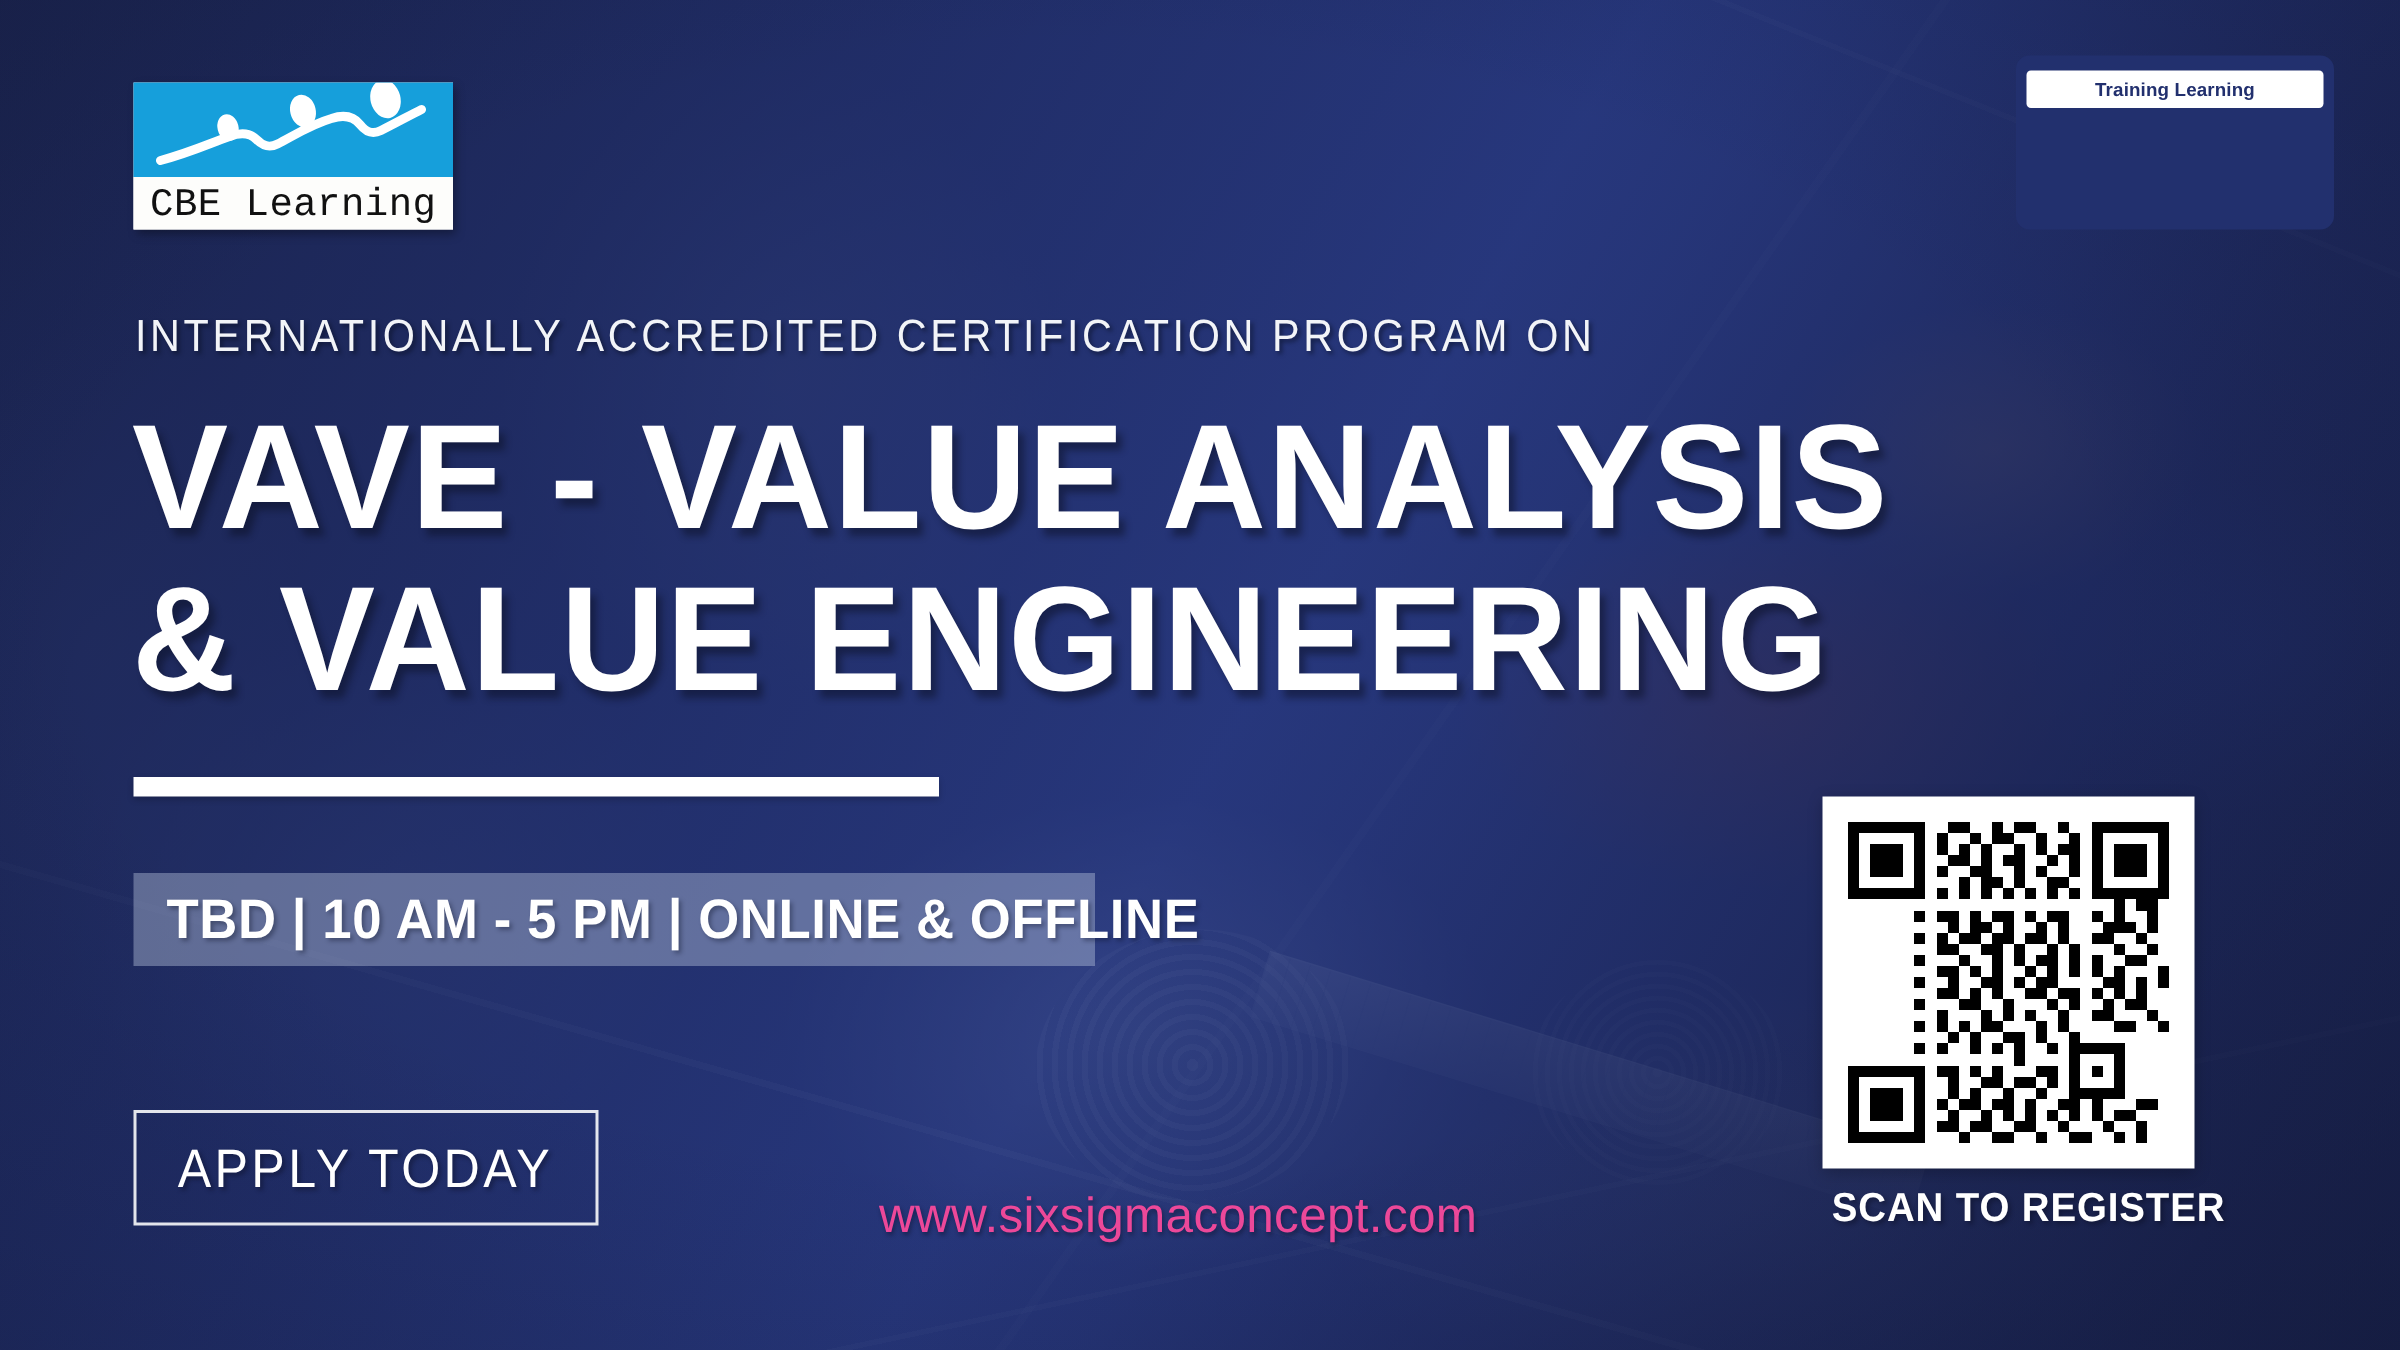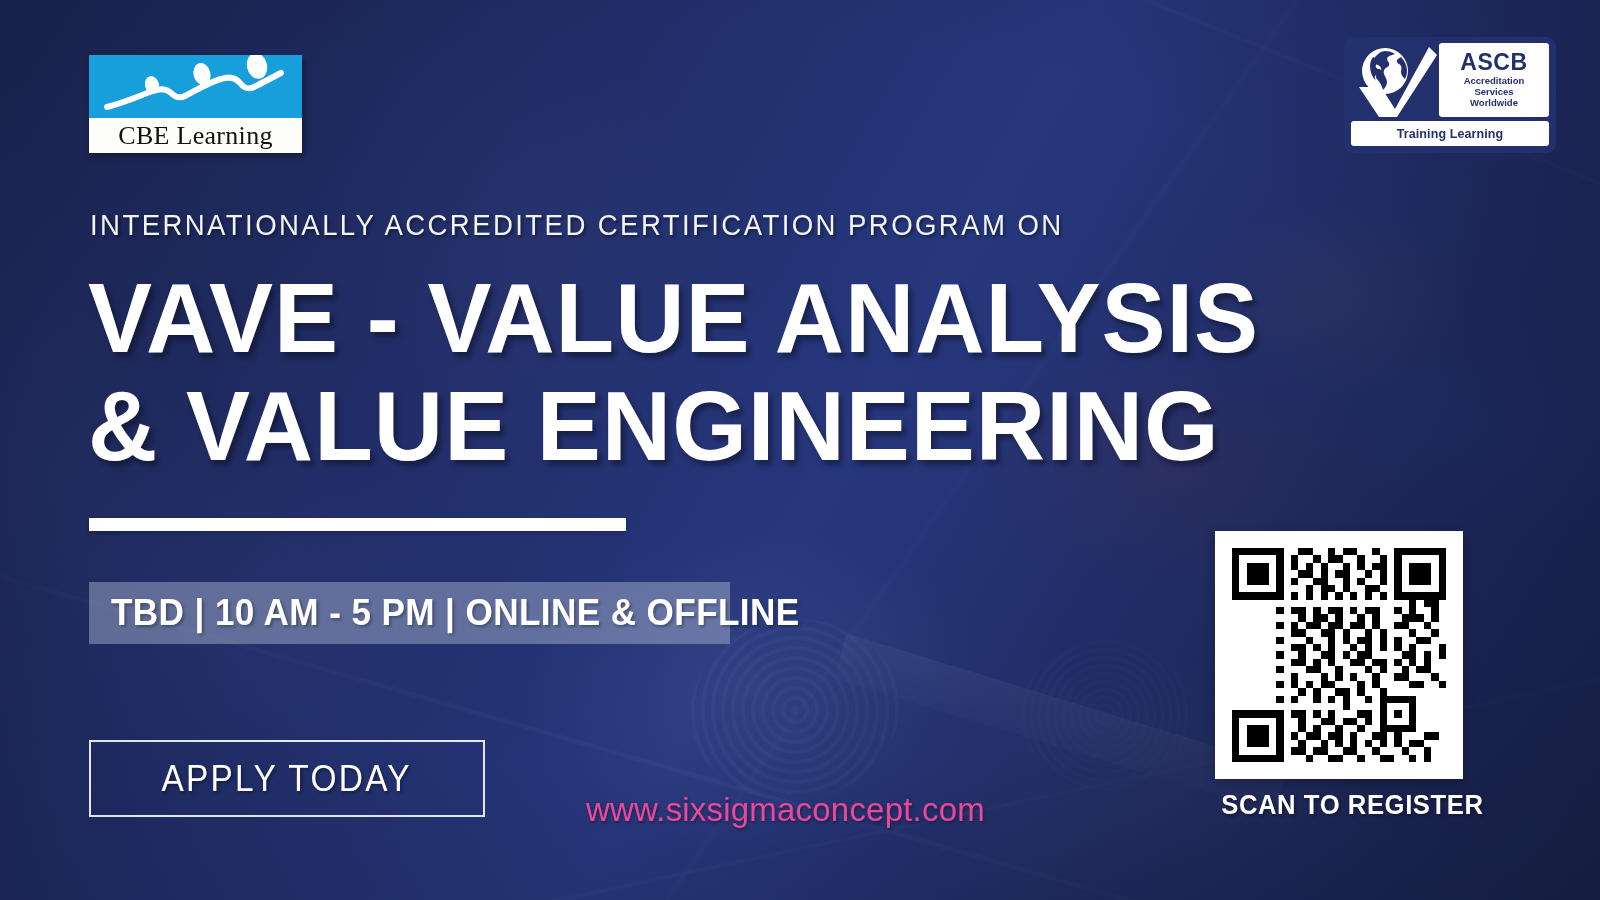--- a/index.html
+++ b/index.html
@@ -106,21 +106,21 @@
   }
   .logo-top svg { position:absolute; left:0; top:0; width:213px; height:63px; }
   .logo-bottom {
     height:35px;
     background:#fdfdfb;
     display:flex; align-items:center; justify-content:center;
   }
   .logo-text {
     font-size:26px; font-weight:400; color:#111;
     letter-spacing:.3px; line-height:1;
-    font-family:Liberation Serif, serif;
+    font-family:Liberation Mono, monospace;
   }
 
   
   .ascb {
     position:absolute; left:1344px; top:37px;
     width:212px; height:116px;
     background:#22306e;
     border-radius:9px;
     padding:6px 7px 7px 7px;
     display:flex; flex-direction:column;
@@ -192,21 +192,21 @@
     font-size:37px; font-weight:bold; color:#ffffff;
     letter-spacing:.4px; white-space:nowrap;
     font-family:"Liberation Sans Narrow","Liberation Sans", sans-serif;
     transform:scaleX(.95); transform-origin:left center;
     text-shadow:2px 2px 3px rgba(10,14,34,.35);
   }
 
   
   .apply-btn {
     position:absolute; left:89px; top:740px;
-    width:396px; height:77px;
+    width:310px; height:77px;
     border:2px solid rgba(255,255,255,.88);
     display:flex; align-items:center; justify-content:center;
     background:transparent; cursor:pointer;
   }
   .apply-btn span {
     font-size:36px; font-weight:400; color:#ffffff;
     letter-spacing:2.4px;
     font-family:"Liberation Sans Narrow","Liberation Sans", sans-serif;
     transform:scaleX(.93);
     text-shadow:2px 2px 3px rgba(10,14,34,.45);
@@ -264,44 +264,20 @@
           <ellipse cx="113" cy="19" rx="8.5" ry="11" fill="#ffffff" transform="rotate(-14 113 19)"></ellipse>
           <ellipse cx="168" cy="11" rx="10" ry="13" fill="#ffffff" transform="rotate(-14 168 11)"></ellipse>
         </svg>
       </div>
       <div class="logo-bottom">
         <span class="logo-text">CBE Learning</span>
       </div>
     </div>
 
     <div class="ascb">
-      <div class="ascb-main">
-        <div class="ascb-globe">
-          <svg viewBox="0 0 90 84">
-            <g fill="#ffffff">
-              <path d="M18 8 h16 l22 40 L78 4 l8 6 -30 62 h-14 L18 28 z" opacity="0"></path>
-            </g>
-            <circle cx="36" cy="30" r="23" fill="#ffffff"></circle>
-            <g fill="#22306e">
-              <path d="M24 16 c3 1 5 3 8 3 c2 0 3 2 1 3 c-2 1-5 0-6 2 c-1 2 1 4 3 4 c2 0 3 2 2 4 c-1 2-3 1-5 2 c-2 1-1 4 0 6 c-4-4-6-9-6-15 c0-3 1-6 3-9z"></path>
-              <path d="M36 10 c4 0 7 1 10 3 c-2 1-5 1-7 3 c-2 2 0 4 1 6 c1 2 -1 4 -3 5 c-2 1-3 4-2 6 c1 3 3 5 3 8 c0 3-2 6-4 8 c-1-4 -3-8 -6-11 c-2-2 -1-5 1-6 c2-1 4-3 3-5 c-1-3-4-3-6-5 c-2-2 -1-5 1-7 c2-2 5-5 9-5z"></path>
-              <path d="M52 16 c4 4 6 9 6 14 c0 3-1 6-2 8 c-2-2-4-4-4-7 c0-2 1-4 0-6 c-1-2-3-2-4-4 c-1-2 2-4 4-5z"></path>
-            </g>
-            <path d="M10 46 h22 l14 22 L80 6 l8 8 -40 62 h-18 z" fill="#ffffff"></path>
-          </svg>
-        </div>
-        <div class="ascb-box">
-          <div class="ascb-name">ASCB</div>
-          <div class="ascb-sub">
-            <div>Accreditation</div>
-            <div>Services</div>
-            <div>Worldwide</div>
-          </div>
-        </div>
-      </div>
       <div class="ascb-strip">
         <span>Training Learning</span>
       </div>
     </div>
 
     <div class="eyebrow">INTERNATIONALLY ACCREDITED CERTIFICATION PROGRAM ON</div>
 
     <div class="headline">
       <div>VAVE - VALUE ANALYSIS</div>
       <div>&amp; VALUE ENGINEERING</div>

